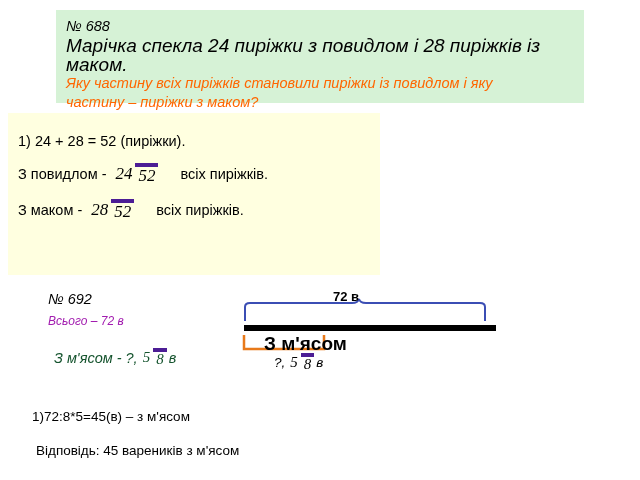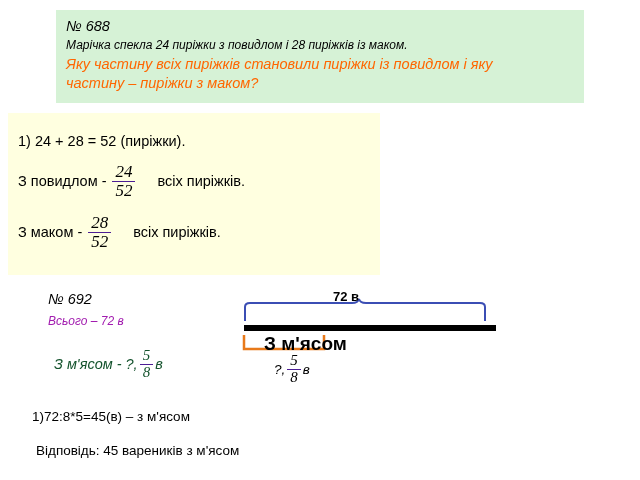--- a/index.html
+++ b/index.html
@@ -33,21 +33,21 @@
     padding: 7px 10px 0 10px;
   }
   .task-num {
     font-size: 14.5px;
     font-style: italic;
     color: #000000;
     line-height: 19px;
     white-space: nowrap;
   }
   .task-line {
-    font-size: 12px;
+    font-size: 19px;
     font-style: italic;
     color: #000000;
     line-height: 19px;
   }
   .task-question {
     font-size: 14.5px;
     font-style: italic;
     color: #ff6600;
     line-height: 19px;
   }
@@ -79,35 +79,35 @@
   .sol-row .pre {
     margin-right: 4px;
   }
   .sol-row .post {
     margin-left: 20px;
   }
 
   
   .frac {
     display: inline-flex;
-    flex-direction: column;
+    flex-direction: row;
     align-items: center;
     vertical-align: middle;
     font-family: "Liberation Serif", serif;
     font-style: italic;
     font-size: 17px;
     line-height: 1.05;
     margin: 0 2px;
   }
   .frac .num {
     padding: 0 3px;
   }
   .frac .den {
     padding: 0 3px;
-    border-top: 1px solid #4c1d95;
+    border-top: 4px solid #4c1d95;
   }
   .frac.small {
     font-size: 15px;
   }
 
   .spacer-1 { height: 12px; }
   .spacer-2 { height: 14px; }
 
   
   .p692 {

